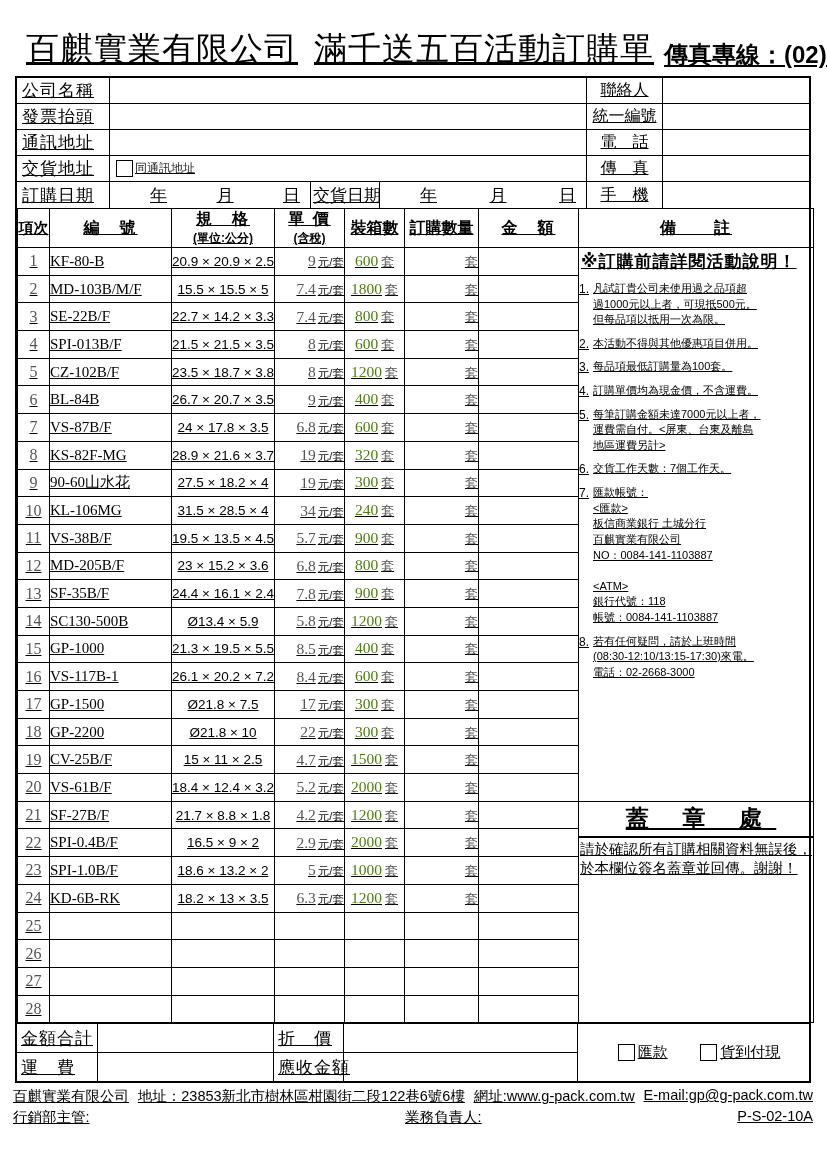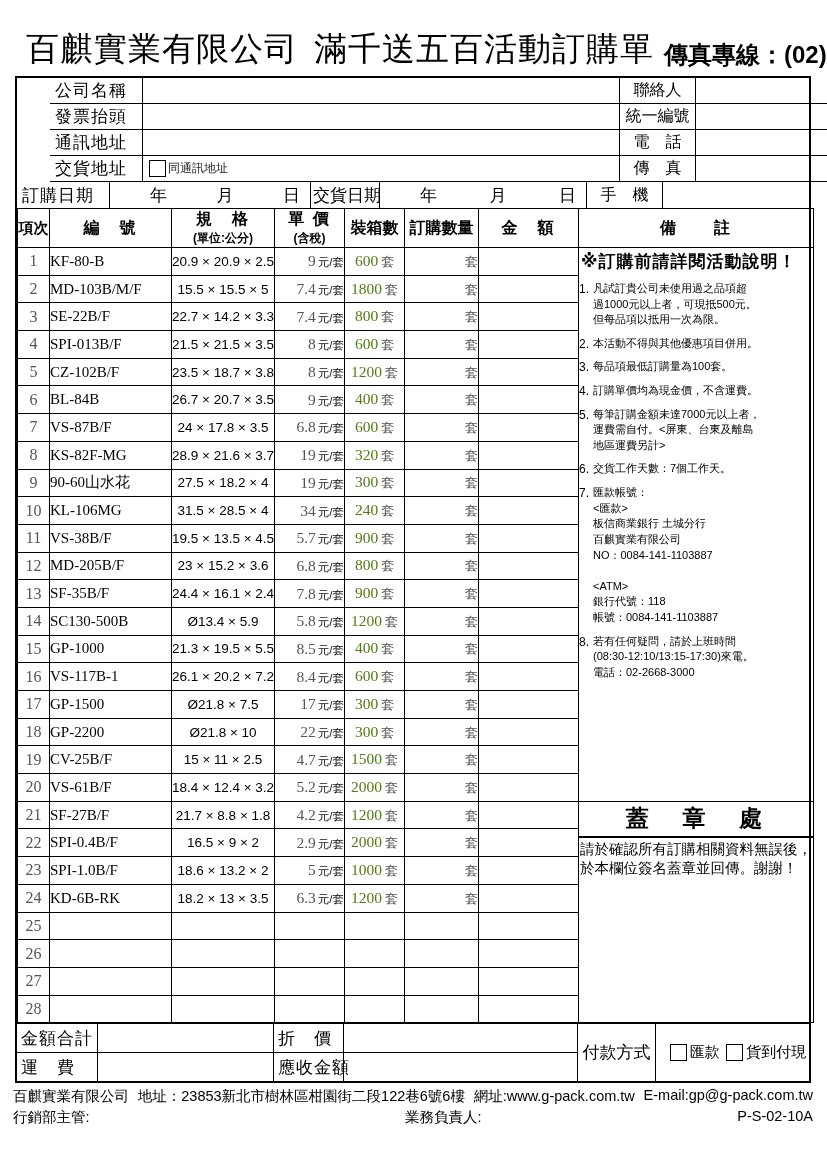--- a/index.html
+++ b/index.html
@@ -1,26 +1,26 @@
 <!DOCTYPE html>
 <html><head>
 <meta charset="utf-8">
 <style>
   html,body{margin:0;padding:0;background:#fff;}
   body{width:827px;height:1169px;overflow:hidden;font-family:"Liberation Sans","DejaVu Sans",sans-serif;color:#000;}
-  .page{position:relative;width:712px;height:1169px;}
+  .page{position:relative;width:712px;height:1169px;text-decoration:underline;}
   
   .hdr{display:flex;align-items:flex-end;padding:22px 14px 4px 26px;height:50px;box-sizing:content-box;}
   .hdr .title{font-family:"Liberation Serif","DejaVu Serif",serif;font-size:33px;letter-spacing:1px;white-space:nowrap;}
   .hdr .title .t2{margin-left:16px;}
   .hdr .faxline{font-size:24px;font-weight:bold;margin-left:10px;white-space:nowrap;letter-spacing:0px;padding-bottom:1px;}
   
   .box{width:796px;margin-left:15px;border:2.5px solid #000;box-sizing:border-box;background:#fff;}
   
-  .igrid{display:grid;grid-template-columns:93px 477px 76px 146px;grid-auto-rows:26px;margin-left:33px;}
+  .igrid{display:grid;grid-template-columns:93px 477px 76px 146px;grid-auto-rows:26px;}
   .igrid2{display:grid;grid-template-columns:93px 201px 69px 207px 76px 146px;grid-auto-rows:26px;}
   .cell{border-right:1.5px solid #000;border-bottom:1.5px solid #000;display:flex;align-items:center;overflow:hidden;}
   .cell.last{border-right:none;}
   .igrid2 .cell{border-bottom:none;}
   .lbl{font-size:17px;padding-left:5px;letter-spacing:1px;white-space:nowrap;}
   .rlbl{font-size:16px;justify-content:center;padding:0 1px;letter-spacing:0px;}
   .datecell{justify-content:space-between;padding:0 10px 0 40px;font-size:17px;}
   .cb{display:inline-block;width:15px;height:15px;border:1.8px solid #000;background:#fff;flex:none;}
   .sameaddr{font-size:12px;margin-left:2px;color:#222;}
   .ckl{margin-left:6px;}
@@ -459,21 +459,20 @@
           </tr>
         </tbody>
     </table>
 
     <div class="sumgrid">
       <div class="scell slbl">金額合計</div>
       <div class="scell"></div>
       <div class="scell slbl">折　價</div>
       <div class="scell"></div>
       <div class="scell paycell">
-        <div class="paylbl">付款方式</div>
         <div class="payopts">
             <div class="payopt">
               <span class="cb"></span>
               <span style="margin-left: 3px;">匯款</span>
             </div>
             <div class="payopt">
               <span class="cb"></span>
               <span style="margin-left: 3px;">貨到付現</span>
             </div>
           </div>

